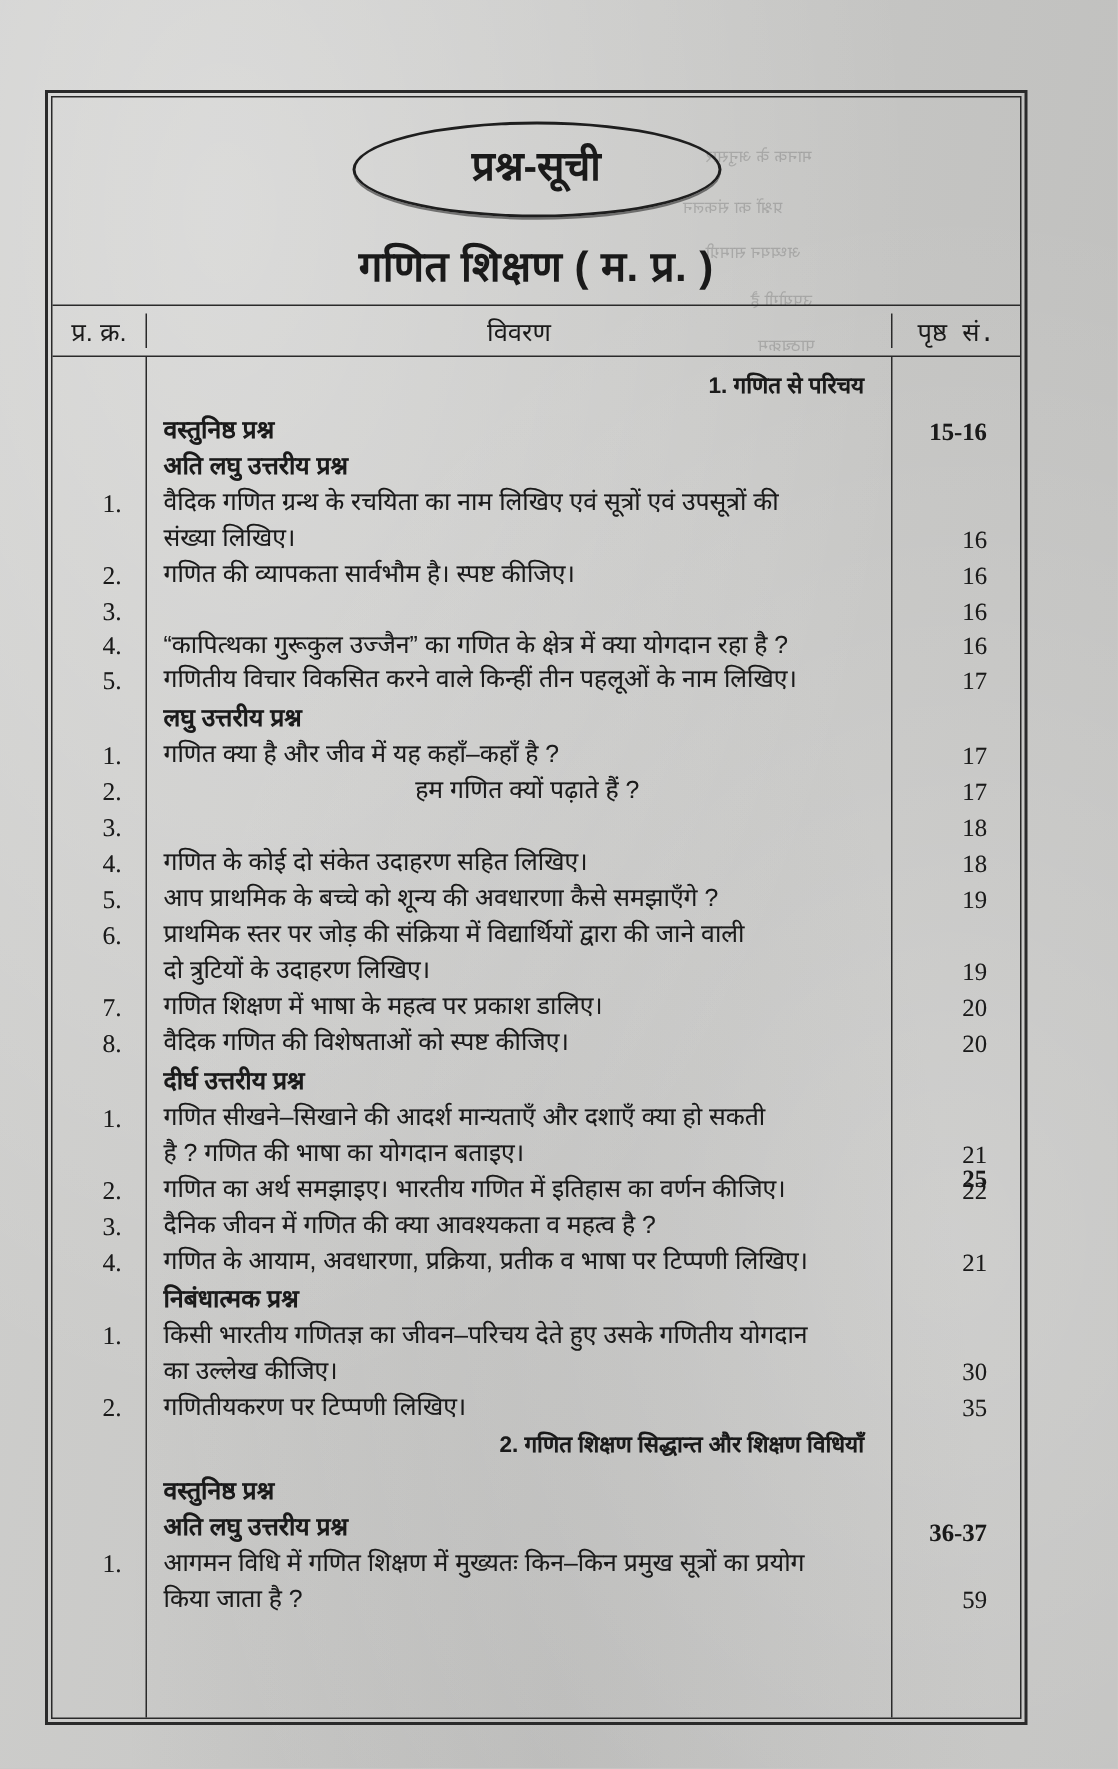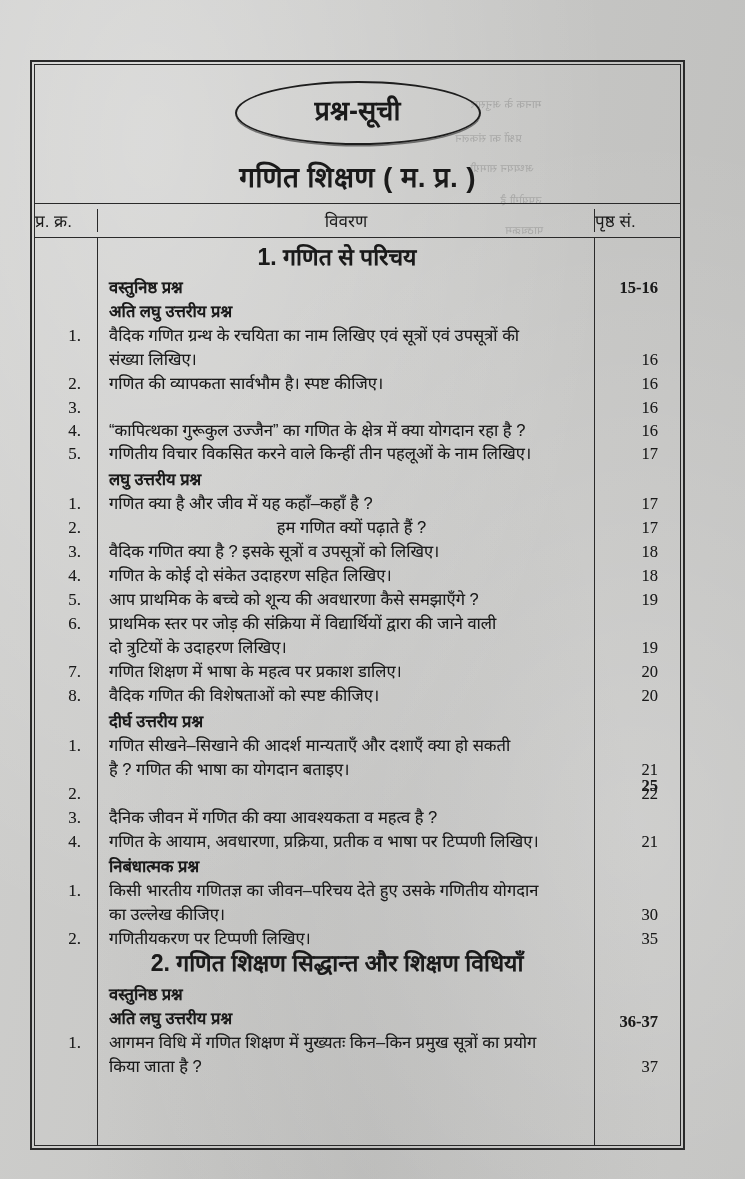--- a/index.html
+++ b/index.html
@@ -103,33 +103,35 @@
     display:flex;
     border-bottom:1.6px solid #2a2a2a;
     font-family:"Liberation Sans","DejaVu Sans",sans-serif;
     font-size:17px;
     height:33px;
     align-items:center;
     flex:0 0 auto;
   }
   .c-num{
     width:62px;flex:0 0 62px;
+    text-align:center;
     box-sizing:border-box;
   }
   .c-desc{
     flex:1 1 auto;
     box-sizing:border-box;
     border-left:1.4px solid #2a2a2a;
     border-right:1.4px solid #2a2a2a;
     text-align:center;
   }
   .c-page{
     width:85px;flex:0 0 85px;
-    text-align:left;
-    box-sizing:border-box;
+    text-align:center;
+    box-sizing:border-box;
+    font-family:Liberation Mono, monospace;
   }
 
   .tbody{
     flex:1 1 auto;
     display:flex;
     min-height:0;
   }
   .body-num{
     width:62px;flex:0 0 62px;
     box-sizing:border-box;
@@ -156,23 +158,23 @@
     line-height:23.4px;
     font-size:16.5px;
     font-family:"Liberation Sans","DejaVu Sans",sans-serif;
     white-space:nowrap;
   }
   .body-num .ln{text-align:right;padding-right:16px;font-family:"Liberation Serif",serif;font-size:17px;}
   .body-desc .ln{padding-left:11px;}
   .body-page .ln{text-align:right;padding-right:22px;font-family:"Liberation Serif",serif;font-size:16.5px;}
 
   .ln.chap{
-    text-align:center;
+    text-align:right;
     font-weight:700;
-    font-size:23px;
+    font-size:15px;
     padding-left:0;
     padding-right:18px;
   }
   .ln.sub{font-weight:700;font-size:16.5px;}
   .ln.q{font-weight:400;}
   .ln.cont{font-weight:400;}
   .body-page .ln.range{font-weight:700;}
 
   
   .ln{text-shadow:0 0 .4px rgba(0,0,0,.25);}
@@ -240,30 +242,30 @@
               <div class="ln sub" style="top: 38px;">वस्तुनिष्ठ प्रश्न</div>
               <div class="ln sub" style="top: 62px;">अति लघु उत्तरीय प्रश्न</div>
               <div class="ln q" style="top: 86px;">वैदिक गणित ग्रन्थ के रचयिता का नाम लिखिए एवं सूत्रों एवं उपसूत्रों की</div>
               <div class="ln cont" style="top: 110px;">संख्या लिखिए।</div>
               <div class="ln q" style="top: 134px;">गणित की व्यापकता सार्वभौम है। स्पष्ट कीजिए।</div>
               <div class="ln q" style="top: 181px;">“कापित्थका गुरूकुल उज्जैन” का गणित के क्षेत्र में क्या योगदान रहा है ?</div>
               <div class="ln q" style="top: 204px;">गणितीय विचार विकसित करने वाले किन्हीं तीन पहलूओं के नाम लिखिए।</div>
               <div class="ln sub" style="top: 230px;">लघु उत्तरीय प्रश्न</div>
               <div class="ln q" style="top: 254px;">गणित क्या है और जीव में यह कहाँ–कहाँ है ?</div>
               <div class="ln q" style="top: 278px; text-align: center;">हम गणित क्यों पढ़ाते हैं ?</div>
-              <div class="ln q" style="top: 302px;">वैदिक गणित क्या है ? इसके सूत्रों व उपसूत्रों को लिखिए।</div>
               <div class="ln q" style="top: 326px;">गणित के कोई दो संकेत उदाहरण सहित लिखिए।</div>
               <div class="ln q" style="top: 350px;">आप प्राथमिक के बच्चे को शून्य की अवधारणा कैसे समझाएँगे ?</div>
               <div class="ln q" style="top: 374px;">प्राथमिक स्तर पर जोड़ की संक्रिया में विद्यार्थियों द्वारा की जाने वाली</div>
               <div class="ln cont" style="top: 398px;">दो त्रुटियों के उदाहरण लिखिए।</div>
               <div class="ln q" style="top: 422px;">गणित शिक्षण में भाषा के महत्व पर प्रकाश डालिए।</div>
               <div class="ln q" style="top: 446px;">वैदिक गणित की विशेषताओं को स्पष्ट कीजिए।</div>
               <div class="ln sub" style="top: 472px;">दीर्घ उत्तरीय प्रश्न</div>
               <div class="ln q" style="top: 496px;">गणित सीखने–सिखाने की आदर्श मान्यताएँ और दशाएँ क्या हो सकती</div>
               <div class="ln cont" style="top: 520px;">है ? गणित की भाषा का योगदान बताइए।</div>
+              <div class="ln q" style="top: 544px;">गणित का अर्थ समझाइए। भारतीय गणित में इतिहास का वर्णन कीजिए।</div>
               <div class="ln q" style="top: 568px;">दैनिक जीवन में गणित की क्या आवश्यकता व महत्व है ?</div>
               <div class="ln q" style="top: 592px;">गणित के आयाम, अवधारणा, प्रक्रिया, प्रतीक व भाषा पर टिप्पणी लिखिए।</div>
               <div class="ln sub" style="top: 617px;">निबंधात्मक प्रश्न</div>
               <div class="ln q" style="top: 641px;">किसी भारतीय गणितज्ञ का जीवन–परिचय देते हुए उसके गणितीय योगदान</div>
               <div class="ln cont" style="top: 665px;">का उल्लेख कीजिए।</div>
               <div class="ln q" style="top: 689px;">गणितीयकरण पर टिप्पणी लिखिए।</div>
               <div class="ln chap" style="top: 714px;">2. गणित शिक्षण सिद्धान्त और शिक्षण विधियाँ</div>
               <div class="ln sub" style="top: 745px;">वस्तुनिष्ठ प्रश्न</div>
               <div class="ln sub" style="top: 769px;">अति लघु उत्तरीय प्रश्न</div>
               <div class="ln q" style="top: 793px;">आगमन विधि में गणित शिक्षण में मुख्यतः किन–किन प्रमुख सूत्रों का प्रयोग</div>
@@ -286,20 +288,20 @@
               <div class="ln" style="top: 398px;">19</div>
               <div class="ln" style="top: 422px;">20</div>
               <div class="ln" style="top: 446px;">20</div>
               <div class="ln" style="top: 520px;">21</div>
               <div class="ln" style="top: 544px;">22</div>
               <div class="ln" style="top: 536px; font-weight: bold;">25</div>
               <div class="ln" style="top: 592px;">21</div>
               <div class="ln" style="top: 665px;">30</div>
               <div class="ln" style="top: 689px;">35</div>
               <div class="ln range" style="top: 745px; margin-top: 27px;">36-37</div>
-              <div class="ln" style="top: 817px;">37</div>
+              <div class="ln" style="top: 817px;">59</div>
             </div>
         </div>
       </div>
 
     </div>
   </div>
 </div>
 
 </body></html>

